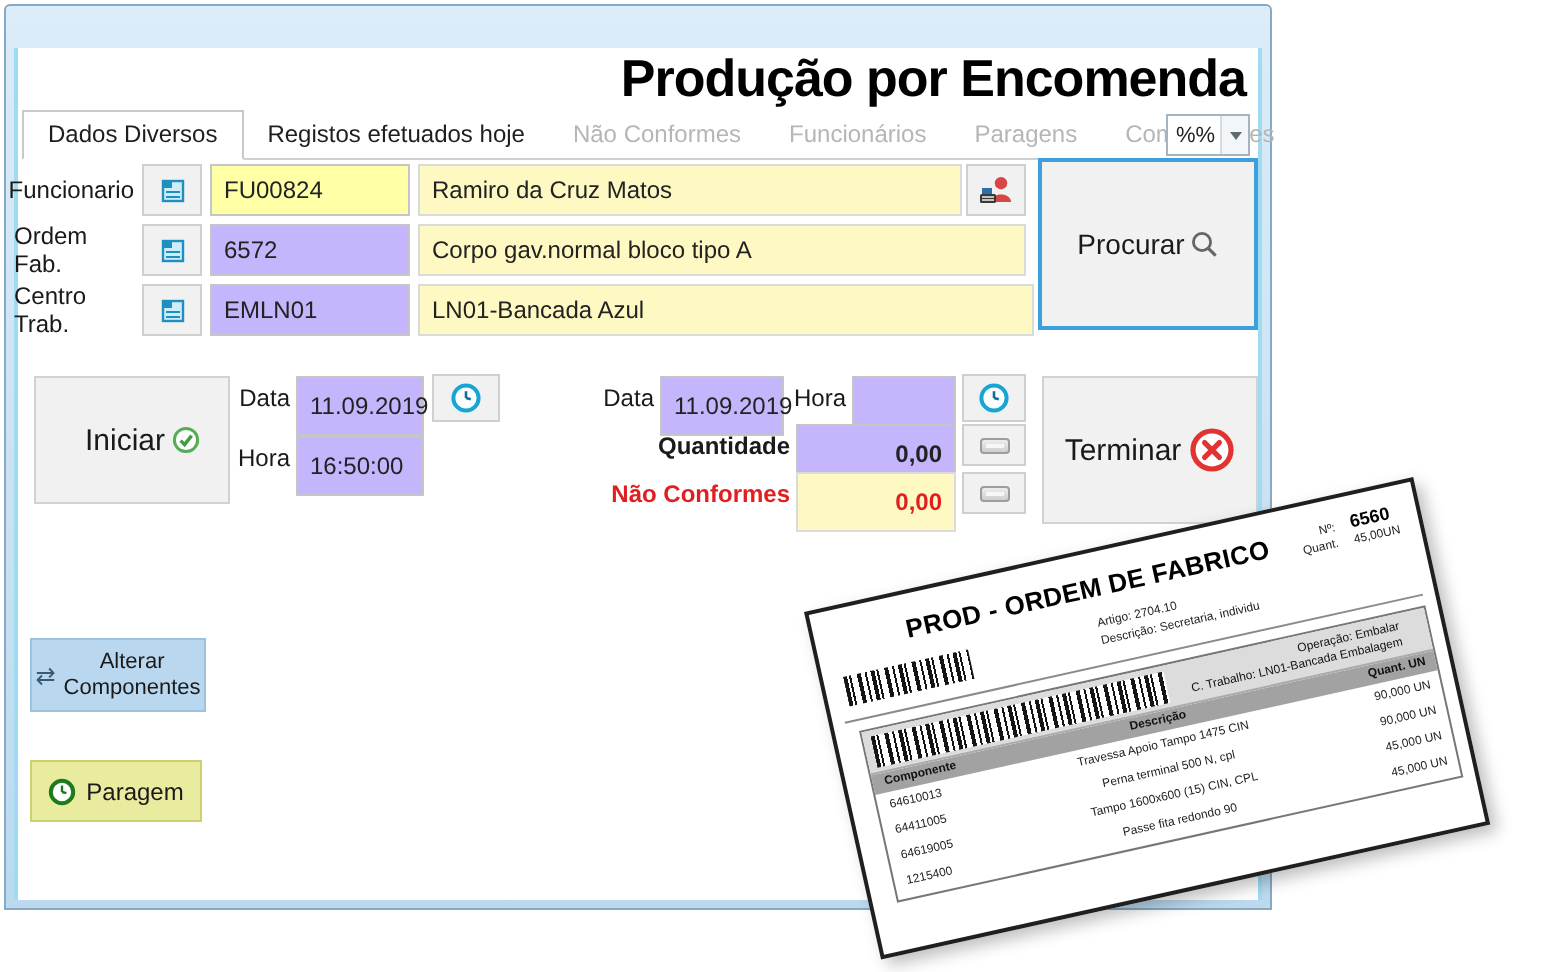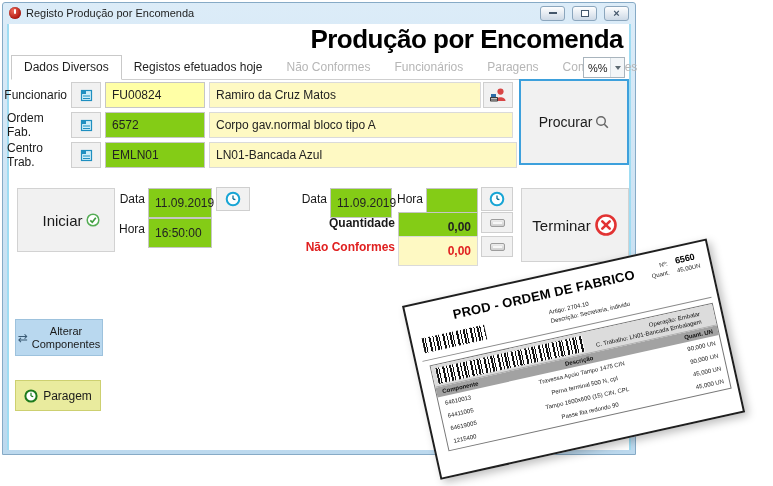--- a/index.html
+++ b/index.html
@@ -33,21 +33,21 @@
   .tab.active { background:#fff; border:1px solid #c9c9c9; border-bottom:1px solid #fff; margin-bottom:-1px; }
   .tab.disabled { color:#b6b6b6; }
   #combo { position:absolute; right:6px; top:33px; width:42px; height:21px; border:1px solid #a8b4bd; background:#fff;
            display:flex; align-items:center; font-size:11px; color:#222; }
   #combo .val { flex:1; padding-left:4px; }
   #combo .arrowbox { width:14px; height:100%; display:flex; align-items:center; justify-content:center; background:#f3f6f8; border-left:1px solid #d6dde2;}
   #combo .arrow { width:0; height:0; border-left:3px solid transparent; border-right:3px solid transparent; border-top:4px solid #5d6a72; }
 
   
   .lbl { position:absolute; font-size:12px; color:#1a1a1a; display:flex; align-items:center; justify-content:flex-end; height:26px; }
-  .field { position:absolute; height:26px; border:1px solid #c6c6c6; background:#84cc16; font-size:12px; color:#222;
+  .field { position:absolute; height:26px; border:1px solid #c6c6c6; background:#c4b5fd; font-size:12px; color:#222;
            padding:0 6px; display:flex; align-items:center; }
   .field.gray { background:#fef9c3; border-color:#dadada; }
   .field.yellow { background:#ffffa6; }
   .field.small { height:30px; }
   .field.num { justify-content:flex-end; font-weight:bold; }
   .field.red { color:#e02020; }
   .btn { position:absolute; background:#f1f1f1; border:1px solid #d2d2d2; display:flex; 
          align-items:center; justify-content:center; gap:3px; font-size:15px; color:#1a1a1a; cursor:default; }
   .iconbtn { position:absolute; background:#f1f1f1; border:1px solid #cfcfcf; display:flex; align-items:center; justify-content:center; }
   .keypadbtn .keycap { width:15px; height:8px; border:1px solid #9d9d9d; border-radius:2px;
@@ -85,33 +85,20 @@
   #paper .prow .c1 { width:62px; padding-left:6px; }
   #paper .prow .c2 { flex:1; text-align:center; }
   #paper .prow .c3 { width:58px; text-align:right; padding-right:5px; }
 </style>
 </head>
 <body>
 
 <div id="screen">
   <div id="window">
 
-    <div id="titlebar">
-      <span class="appicon"></span>
-      <span class="ttl">Registo Produção por Encomenda</span>
-      <span class="winbtn">
-          <span class="glyph-min"></span>
-        </span>
-      <span class="winbtn">
-          <span class="glyph-max"></span>
-        </span>
-      <span class="winbtn">
-          <span class="glyph-close">×</span>
-        </span>
-    </div>
 
     <div id="client">
       <div id="heading">Produção por Encomenda</div>
 
       <div id="tabstrip">
         <span class="tab active">Dados Diversos</span>
         <span class="tab">Registos efetuados hoje</span>
         <span class="tab disabled">Não Conformes</span>
         <span class="tab disabled">Funcionários</span>
         <span class="tab disabled">Paragens</span>

